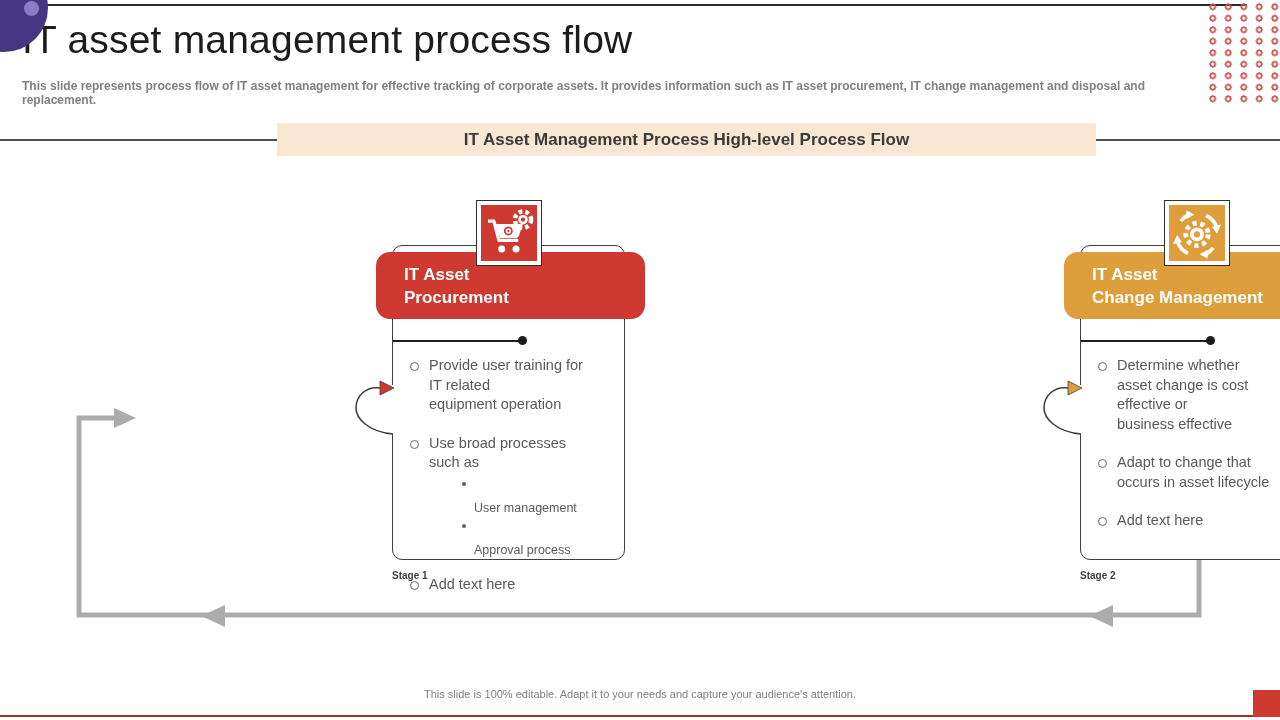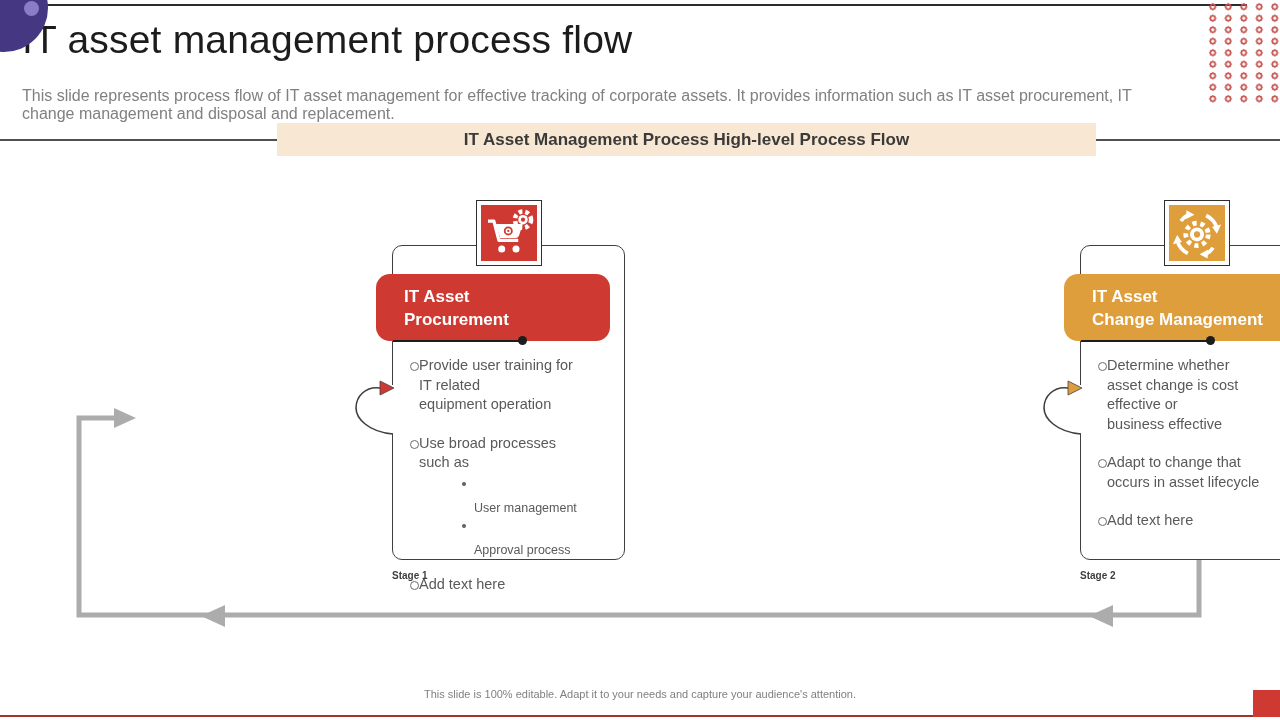--- a/index.html
+++ b/index.html
@@ -11,45 +11,45 @@
               background:var(--purple_dark);z-index:2;}
   .purple-small{position:absolute;left:24px;top:1px;width:15px;height:15px;border-radius:50%;
                 background:var(--purple_light);z-index:2;}
   .dots-grid{position:absolute;left:1205px;top:1px;width:78px;height:103px;z-index:2;
      background-image:radial-gradient(circle,rgba(0,0,0,0) 1.4px,var(--dot_red) 1.7px,var(--dot_red) 3.3px,rgba(0,0,0,0) 3.6px);
      background-size:15.5px 11.5px;}
   .bottom-line{position:absolute;left:0;top:715px;width:1280px;height:2px;background:var(--maroon);z-index:1;}
   .corner-square{position:absolute;left:1253px;top:690px;width:27px;height:27px;background:var(--red);z-index:2;}
   
   .title{position:absolute;left:22px;top:18px;width:900px;font-size:39px;color:#1c1c1c;letter-spacing:.2px;}
-  .subtitle{position:absolute;left:22px;top:87px;width:1130px;font-size:16px;color:#808080;}
+  .subtitle{position:absolute;left:22px;top:79px;width:1130px;font-size:12px;color:#808080;font-weight:bold;}
   
   .banner-line{position:absolute;left:0;top:139px;width:1280px;height:1.5px;background:#4f4f4f;z-index:1;}
   .banner{position:absolute;left:277px;top:123px;width:819px;height:33px;background:var(--banner_bg);
           z-index:2;text-align:center;line-height:33px;font-size:17px;font-weight:bold;color:#3a3a3a;}
   
   .loop-svg{position:absolute;left:0;top:0;width:1280px;height:720px;z-index:1;pointer-events:none;}
   .loop-svg path{stroke:var(--gray_arrow);stroke-width:5;fill:none;}
   .loop-svg polygon{fill:var(--gray_arrow);}
   
   .card{position:absolute;top:0;left:0;}
   .card-outline{position:absolute;top:245px;width:233px;height:315px;border:1.6px solid #3f3f3f;
                 border-radius:10px;background:#fff;box-sizing:border-box;z-index:3;}
   .icon-tile{position:absolute;top:200px;width:66px;height:66px;box-sizing:border-box;border:1.6px solid #2f2f2f;
              background:#fff;padding:4px;z-index:5;}
   .icon-tile .tile-fill{width:100%;height:100%;background:var(--accent);color:var(--accent);}
   .icon-tile svg{display:block;width:100%;height:100%;}
-  .stage-header{position:absolute;top:274px;width:234px;height:67px;border-radius:14px;background:var(--accent);
+  .stage-header{position:absolute;top:252px;width:269px;height:67px;border-radius:14px;background:var(--accent);
                 z-index:4;color:#fff;font-weight:bold;font-size:17px;line-height:23px;
                 padding:11px 0 0 28px;box-sizing:border-box;white-space:pre-line;}
   .dot-line{position:absolute;top:340px;width:129px;height:1.6px;background:#1d1d1d;z-index:4;}
   .dot{position:absolute;top:336px;width:9px;height:9px;border-radius:50%;background:#1d1d1d;z-index:4;}
   .loopback{position:absolute;top:374px;width:52px;height:66px;z-index:4;color:var(--accent);}
   .bullets{position:absolute;top:356px;width:205px;z-index:4;}
-  .bullet{display:flex;margin-bottom:19px;}
+  .bullet{display:flex;gap:10px;margin-bottom:19px;}
   .bmark{flex:none;width:7px;height:7px;border:1.4px solid #6b6b6b;border-radius:50%;margin-top:6px;}
   .btext{font-size:14.5px;line-height:19.5px;color:var(--text_gray);white-space:pre-line;}
   .subs{margin:3px 0 0 0;}
   .sub{display:flex;gap:8px;margin:0 0 2px 52px;}
   .smark{flex:none;width:4px;height:4px;border-radius:50%;background:#5f5f5f;margin-top:6px;}
   .stext{font-size:12.5px;line-height:16px;color:var(--text_gray);margin-top:24px;}
   .stage-label{position:absolute;top:570px;width:233px;font-size:10px;font-weight:bold;
                color:#3f3f3f;z-index:4;}
   
   .c1{left:196px;} .c2{left:540px;} .c3{left:883px;}

